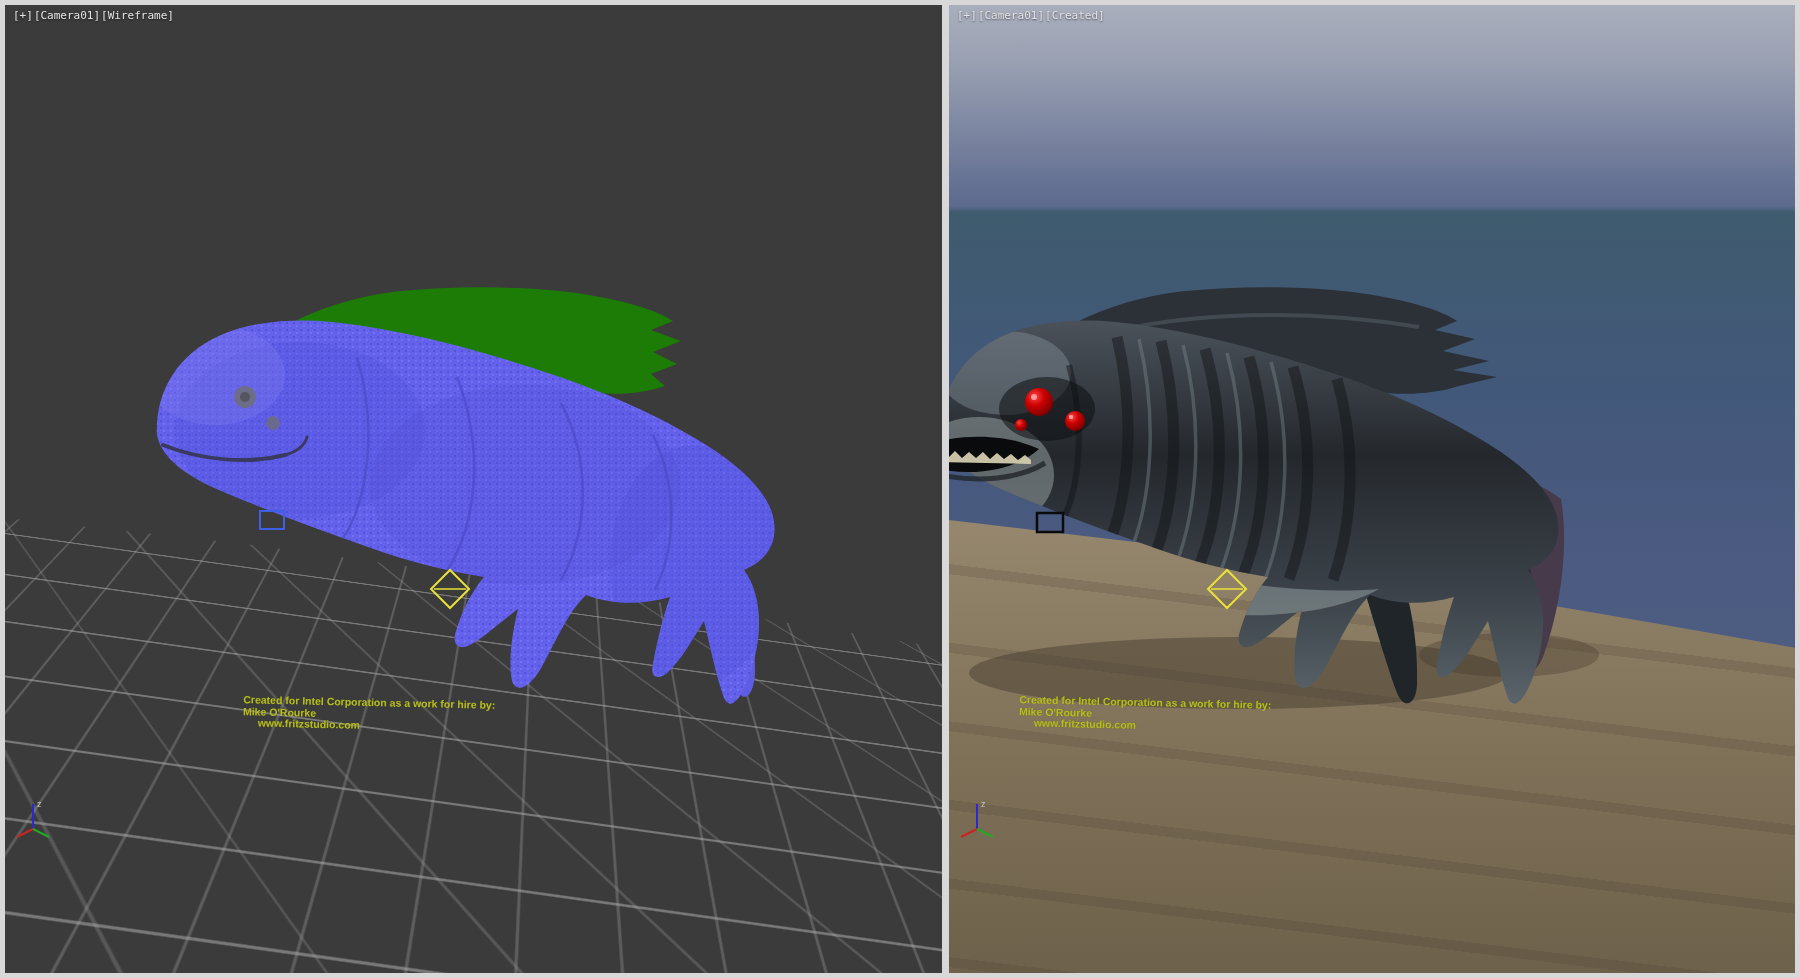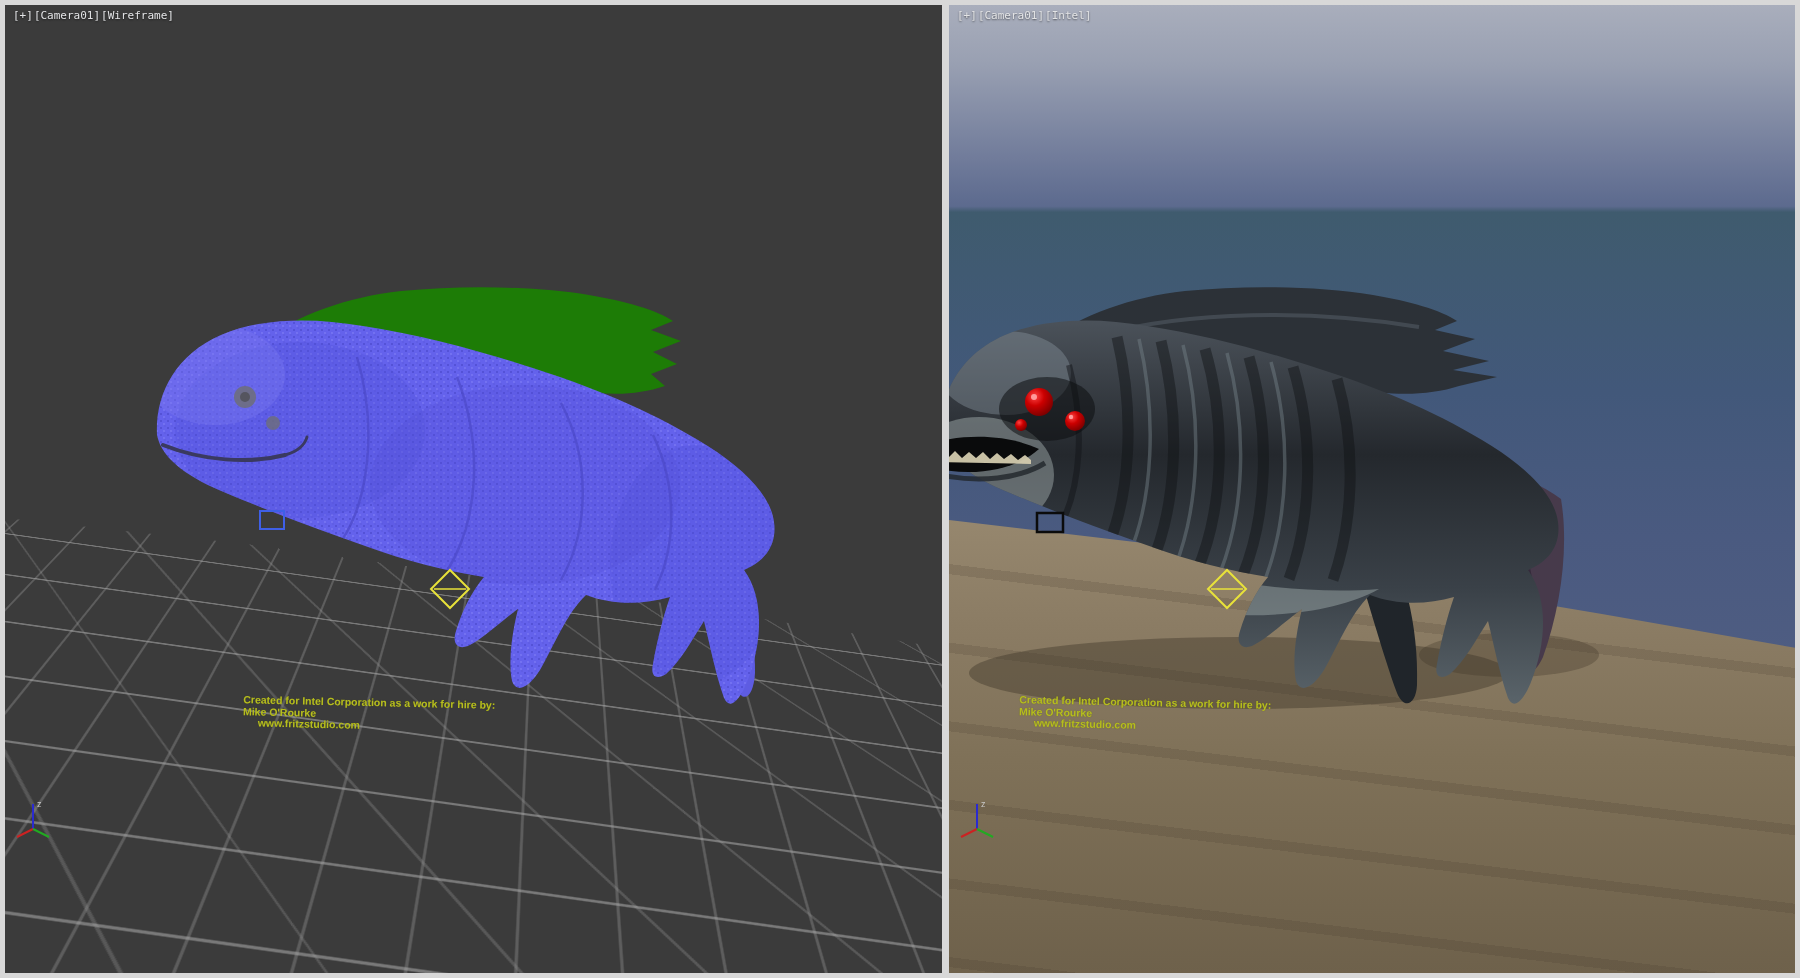--- a/index.html
+++ b/index.html
@@ -154,21 +154,21 @@
   </div>
 
   <div class="viewport right">
 
     <div class="sky"></div>
     <div class="sand"></div>
 
     <div class="vp-label">
       <span>[+]</span>
       <span>[Camera01]</span>
-      <span>[Intel]</span>
+      <span>[Created]</span>
     </div>
 
     <svg class="fish-svg" viewBox="0 0 846 968">
       <defs>
         <linearGradient id="bodyG" x1="0" y1="0" x2="0" y2="1">
           <stop offset="0" stop-color="#4b525a"></stop>
           <stop offset="0.35" stop-color="#24282d"></stop>
           <stop offset="0.7" stop-color="#3a4148"></stop>
           <stop offset="1" stop-color="#5a646a"></stop>
         </linearGradient>

